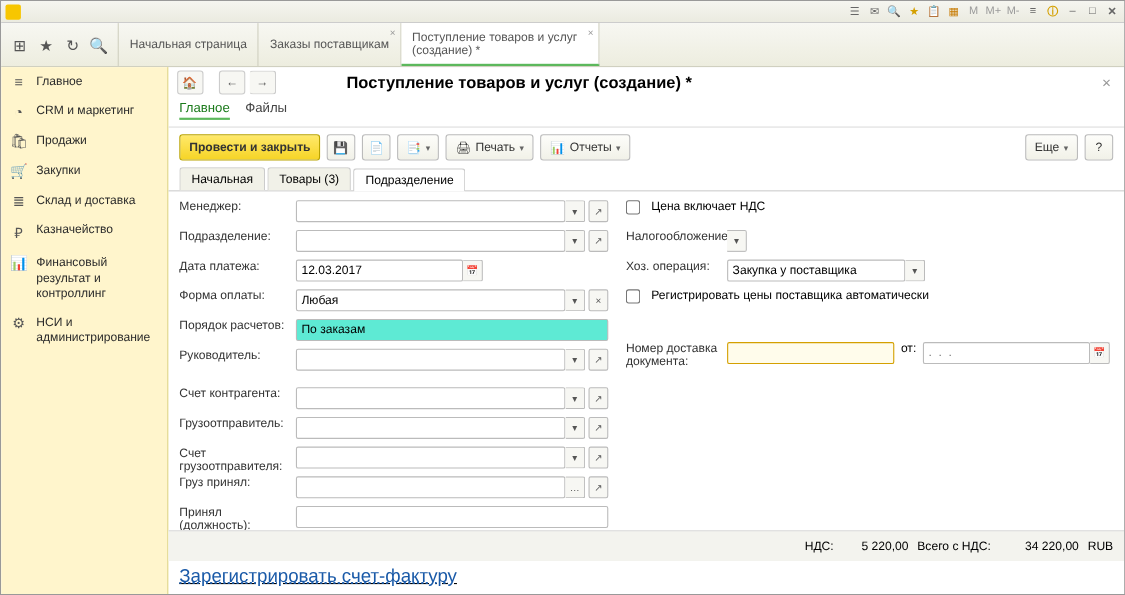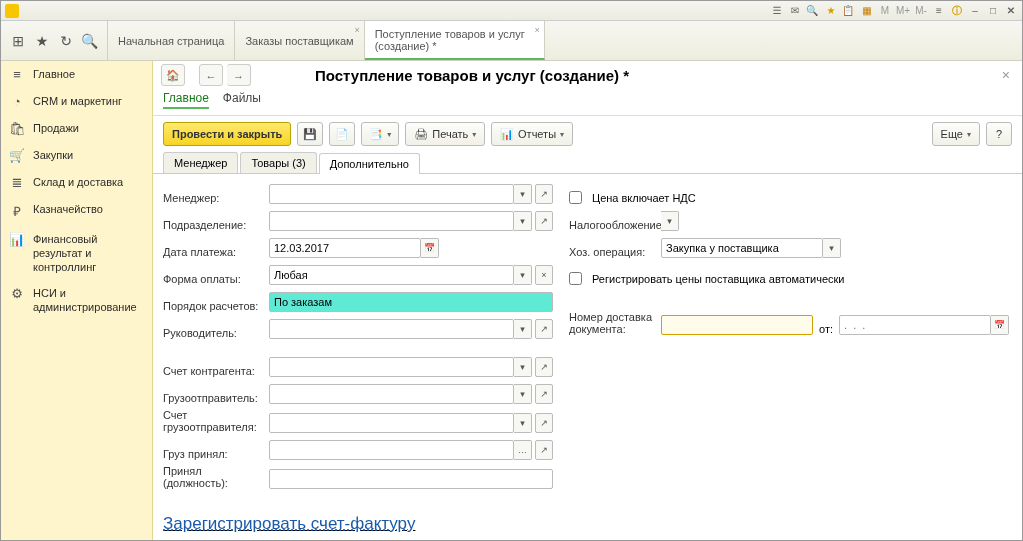--- a/index.html
+++ b/index.html
@@ -52,21 +52,21 @@
 
 .innertabs { display: flex; padding: 0 10px; border-bottom: 1px solid #ccc; font-size: 11px; }
 .innertabs .it { padding: 4px 10px; border: 1px solid #ccc; border-bottom: none; background: #f1f1e8; margin-right: 2px; cursor: pointer; border-radius: 3px 3px 0 0; }
 .innertabs .it.active { background: #fff; position: relative; top: 1px; }
 
 
 .formarea { flex: 1; padding: 8px 10px 0 10px; display: flex; gap: 16px; overflow: hidden; }
 .col { display: flex; flex-direction: column; gap: 5px; }
 .col.left { width: 390px; }
 .col.right { flex: 1; }
-.frow { display: flex; align-items: flex-end; gap: 6px; min-height: 22px; }
+.frow { display: flex; align-items: flex-start; gap: 6px; min-height: 22px; }
 .flabel { width: 100px; font-size: 11px; color: #333; line-height: 12px; }
 .finput { flex: 1; display: flex; }
 .inp { flex: 1; height: 20px; border: 1px solid #bbb; border-radius: 2px; padding: 0 4px; font-size: 11px; background: #fff; }
 .ibtn { width: 18px; height: 20px; border: 1px solid #bbb; border-left: none; background: #f7f7f3; display: inline-flex; align-items: center; justify-content: center; font-size: 9px; color: #555; cursor: pointer; border-radius: 0 2px 2px 0; }
 .ibtn.sep { margin-left: 3px; border-left: 1px solid #bbb; border-radius: 2px; }
 .chk { width: 13px; height: 13px; margin-right: 4px; }
 .inp.highlight { border-color: #d4a000; background: #fffceb; }
 
 
 .totals { height: 28px; background: #f3f3ee; border-top: 1px solid #ddd; display: flex; align-items: center; justify-content: flex-end; gap: 8px; padding: 0 10px; font-size: 11px; }
@@ -181,23 +181,23 @@
       <span class="btn">📊 <span>Отчеты</span><span class="caret">▾</span></span>
       <span class="spacer"></span>
       <span class="btn">
           <span>Еще</span>
           <span class="caret">▾</span>
         </span>
       <span class="btn icon">?</span>
     </div>
 
     <div class="innertabs">
-      <span class="it">Менеджер</span>
+      <span class="it">Начальная</span>
       <span class="it">Товары (3)</span>
-      <span class="it active">Дополнительно</span>
+      <span class="it active">Подразделение</span>
     </div>
 
     <div class="formarea">
 
       <div class="col left">
         <div class="frow">
             <span class="flabel">Менеджер:</span>
             <div class="finput">
               <input class="inp" style="">
               <span class="ibtn">▾</span>
@@ -310,18 +310,25 @@
           <input class="inp highlight" style="flex: 0 0 92px;">
           <span>от:</span>
           <div class="finput" style="flex:0 0 80px">
               <input class="inp" placeholder=".  .  ." style="">
               <span class="ibtn">📅</span>
             </div>
         </div>
       </div>
     </div>
 
+    <div class="totals">
+      <span>НДС:</span>
+      <span class="tv">5 220,00</span>
+      <span>Всего с НДС:</span>
+      <span class="tv" style="min-width:72px">34 220,00</span>
+      <span>RUB</span>
+    </div>
 
     <div class="linkrow">
       <a>Зарегистрировать счет-фактуру</a>
     </div>
   </div>
 </div>
 
 </body></html>

